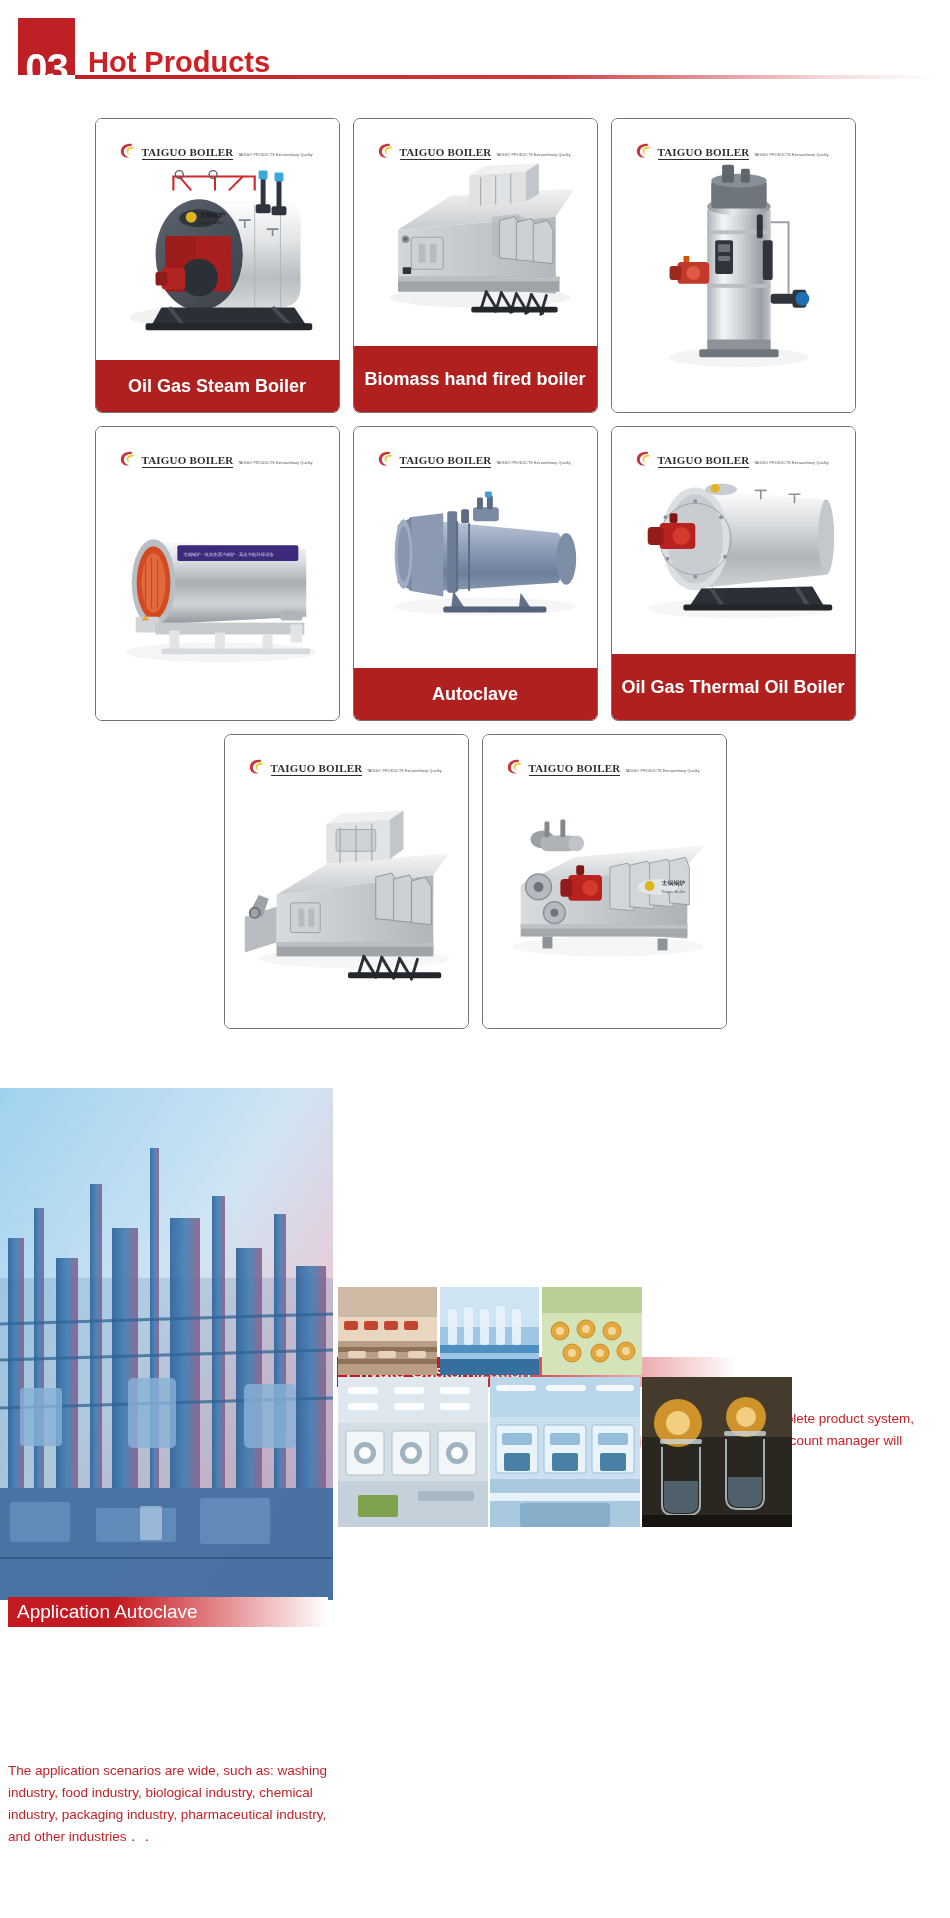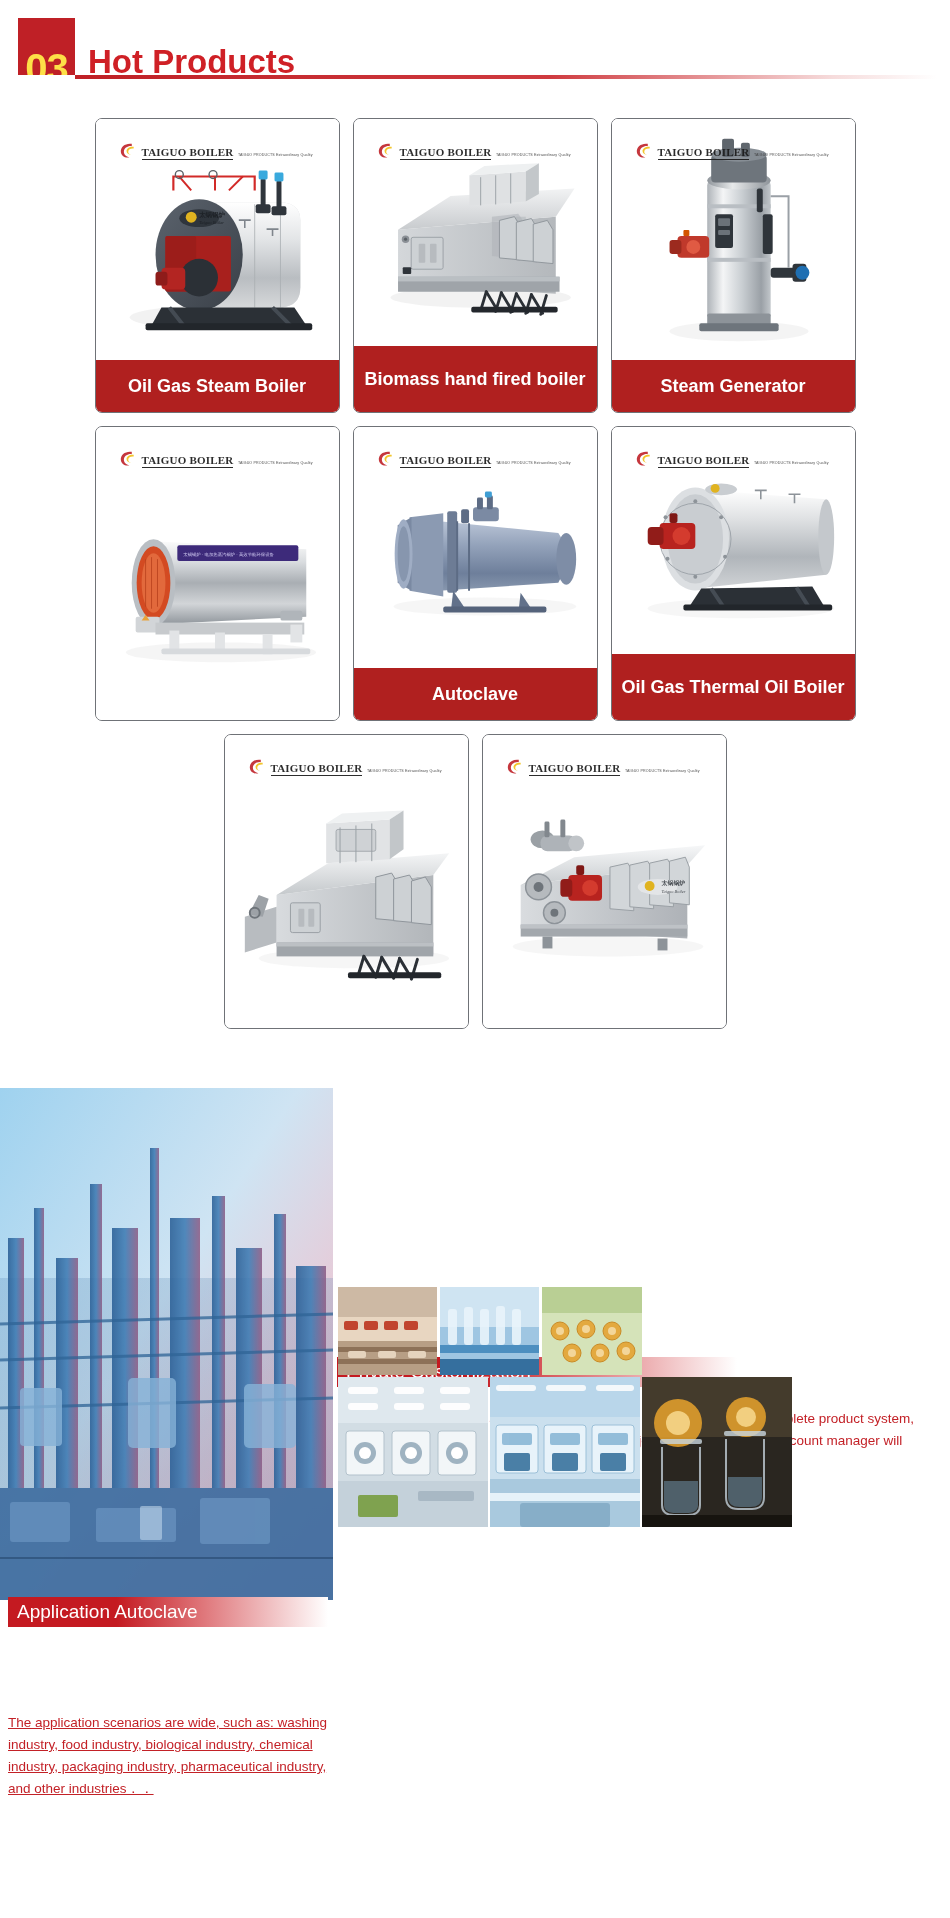--- a/index.html
+++ b/index.html
@@ -14,26 +14,26 @@
   
   .section-header {
     position: absolute; left: 0; top: 18px; width: 950px; height: 62px;
   }
   .hdr-badge {
     position: absolute; left: 18px; top: 0; width: 57px; height: 57px;
     background: #bf2026; overflow: hidden;
   }
   .hdr-badge-num {
     position: absolute; left: 50%; top: 30px; transform: translateX(-50%);
-    color: #fde047; font-size: 40px; font-weight: bold; line-height: 40px;
+    color: #ffffff; font-size: 40px; font-weight: bold; line-height: 40px;
     letter-spacing: -1px; white-space: nowrap;
   }
   .hdr-title {
     position: absolute; left: 88px; top: 26px;
-    color: #cf2026; font-size: 33px; font-weight: bold; line-height: 36px;
+    color: #cf2026; font-size: 29px; font-weight: bold; line-height: 36px;
     letter-spacing: 0px; white-space: nowrap;
   }
   .hdr-rule {
     position: absolute; left: 75px; top: 57px; width: 862px; height: 4px;
     background: linear-gradient(to right, #bf2026 0%, #cf3a3f 55%, #f6dcdc 88%, #ffffff 100%);
   }
 
   
   .products { position: absolute; left: 0; top: 118px; width: 950px; }
   .prow { display: flex; justify-content: center; gap: 13px; margin-bottom: 13px; }
@@ -318,21 +318,20 @@
                   <path d="M14.5 3 C8 2 2.5 6 3 11.5 C3.4 16 8 18.2 12 17 C8.6 16.4 6 14.2 6.2 11 C6.4 7.6 10 5 14.5 5.4 Z" fill="#c1272d"></path>
                   <path d="M16.5 6 C12 5.6 9 7.6 9 10.6 C9 13 11 14.6 13.6 14.4 C11.6 13.8 10.6 12.6 10.8 11 C11 9 13.4 7.6 16.5 8 Z" fill="#f2c21c"></path>
                 </svg>
             </span>
             <span class="wm-text">
               <span class="wm-name">TAIGUO BOILER</span>
               <span class="wm-tag">TAIGUO PRODUCTS Extraordinary Quality</span>
             </span>
           </div>
         </div>
-        <div class="pcard-label one-line">Steam Generator</div>
       </div>
     </div>
 
     <div class="prow">
 
       <div class="pcard">
         <div class="pcard-media">
           <div class="art">
             <svg viewBox="0 0 245 229" preserveAspectRatio="xMidYMid meet">
               <rect width="245" height="229" fill="#ffffff"></rect>
@@ -700,21 +699,21 @@
   <div class="banner" id="banner-private">
     <span>Private Customization</span>
   </div>
 
   <div class="body-copy" id="copy-private" style="top:1408px;">In order to meet different application scenarios, we have established a complete product system, which can be customized according to specific project requirements. Our account manager will provide selection support throughout the process.</div>
 
   <div class="banner" id="banner-appscn">
     <span>Application Autoclave</span>
   </div>
 
-  <div class="body-copy" id="copy-appscn" style="top:1712px;text-decoration:underline;">The application scenarios are wide, such as: washing industry, food industry, biological industry, chemical industry, packaging industry, pharmaceutical industry, and other industries．．</div>
+  <div class="body-copy" id="copy-appscn" style="top:1760px;">The application scenarios are wide, such as: washing industry, food industry, biological industry, chemical industry, packaging industry, pharmaceutical industry, and other industries．．</div>
 
   <div class="mini-photo" style="left:338px; top:1287px; width:99px; height:88px;">
     <svg viewBox="0 0 99 88" preserveAspectRatio="none" style="width:100%;height:100%;display:block;">
       <rect width="99" height="88" fill="#f0e2d0"></rect>
       <rect y="0" width="99" height="30" fill="#cdb9a4"></rect>
       <rect y="30" width="99" height="24" fill="#e8d6c1"></rect>
       <g fill="#c1452f">
           <rect x="6" y="34" width="14" height="9" rx="2"></rect>
           <rect x="26" y="34" width="14" height="9" rx="2"></rect>
           <rect x="46" y="34" width="14" height="9" rx="2"></rect>

